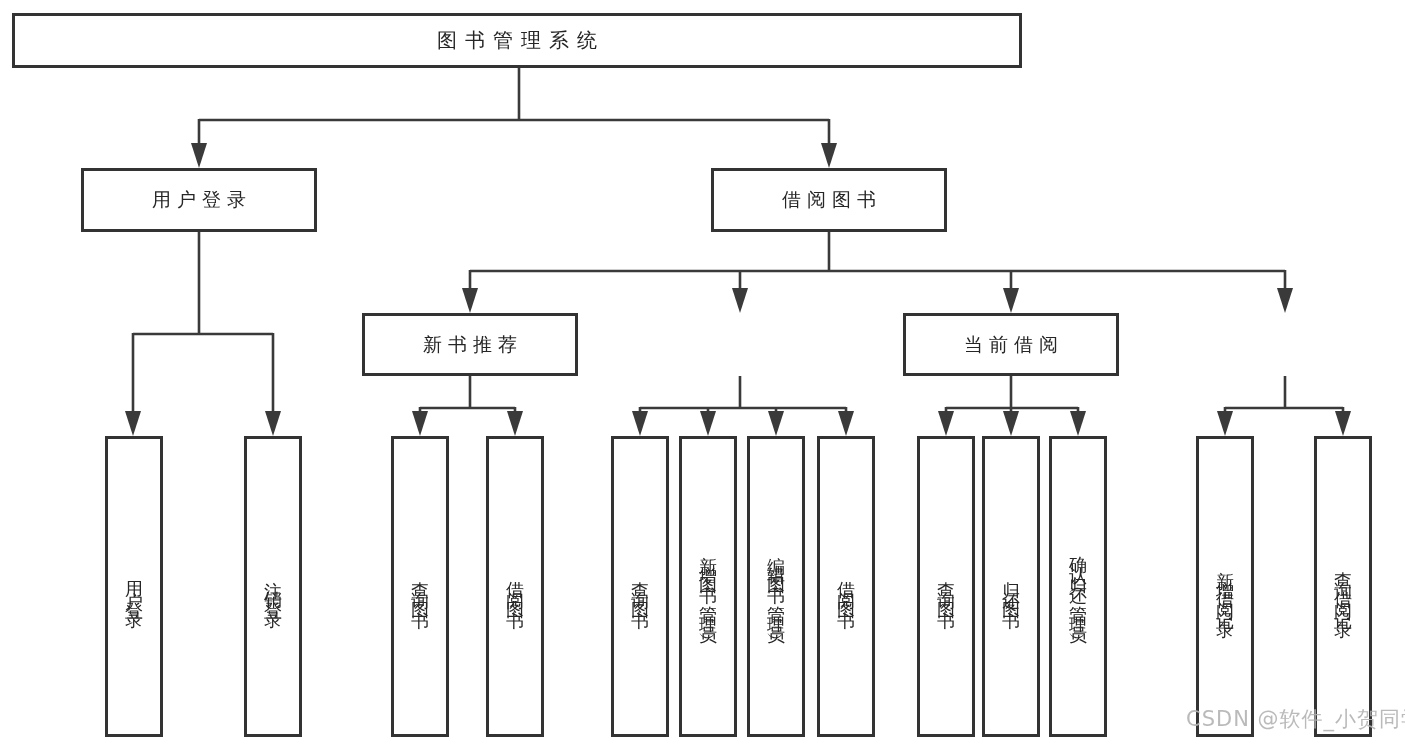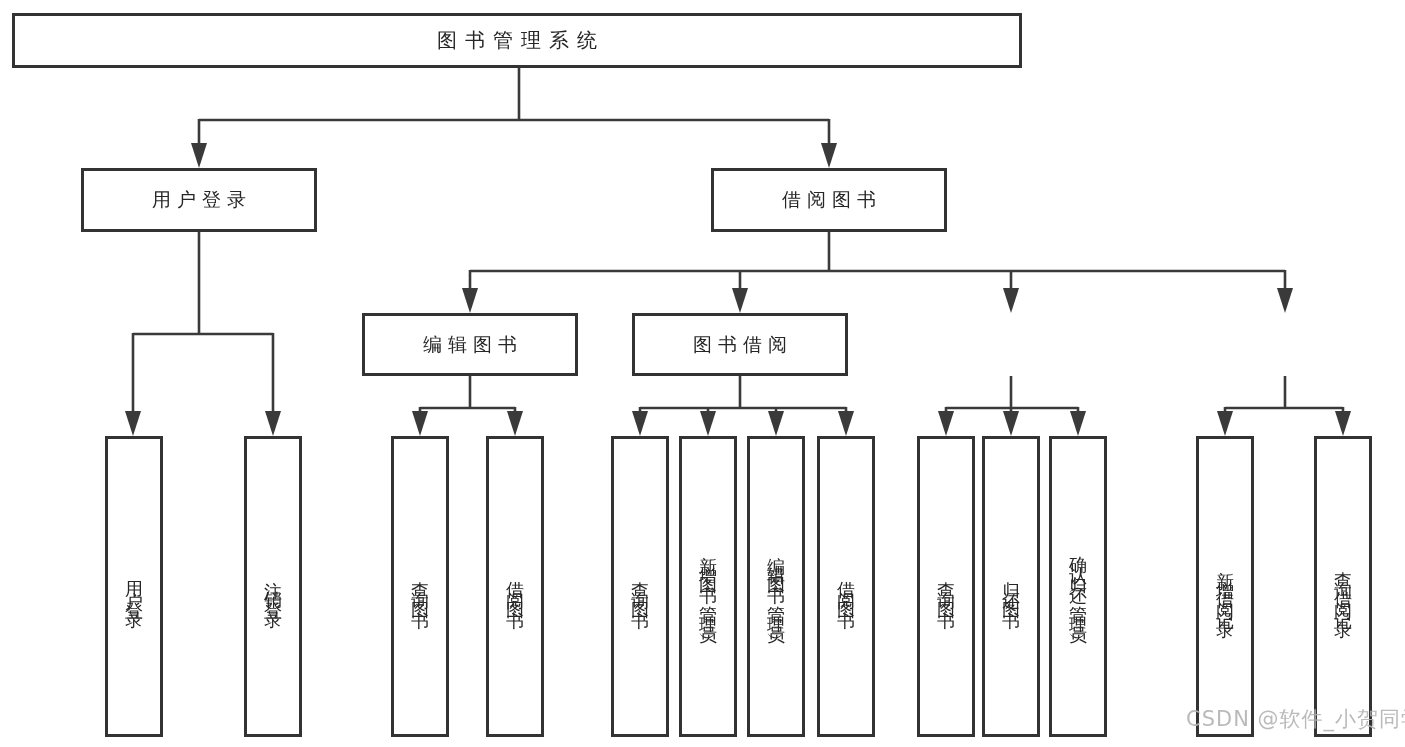--- a/index.html
+++ b/index.html
@@ -106,22 +106,22 @@
     <path d="M1285 376 V408 M1225 408 H1343 M1225 407 V414 M1343 407 V414"></path>
     <polygon points="1217,411 1233,411 1225,436"></polygon>
     <polygon points="1335,411 1351,411 1343,436"></polygon>
   </svg>
 
   <div class="node h root-box" style="left:12px; top:13px; width:1010px; height:55px;">图书管理系统</div>
 
   <div class="node h" style="left:81px; top:168px; width:236px; height:64px;">用户登录</div>
   <div class="node h" style="left:711px; top:168px; width:236px; height:64px;">借阅图书</div>
 
-  <div class="node h" style="left:362px; top:313px; width:216px; height:63px;">编辑图书</div>
-  <div class="node h" style="left:632px; top:313px; width:216px; height:63px;">图书借阅</div>
+  <div class="node h" style="left:362px; top:313px; width:216px; height:63px;">新书推荐</div>
+  <div class="node h" style="left:903px; top:313px; width:216px; height:63px;">当前借阅</div>
 
   <div class="node v" style="left:105px; top:436px; width:58px; height:301px;">用户登录</div>
   <div class="node v" style="left:244px; top:436px; width:58px; height:301px;">注销登录</div>
 
   <div class="node v" style="left:391px; top:436px; width:58px; height:301px;">查询图书</div>
   <div class="node v" style="left:486px; top:436px; width:58px; height:301px;">借阅图书</div>
 
   <div class="node v" style="left:611px; top:436px; width:58px; height:301px;">查询图书</div>
   <div class="node v" style="left:679px; top:436px; width:58px; height:301px;">新增图书（管理员）</div>
   <div class="node v" style="left:747px; top:436px; width:58px; height:301px;">编辑图书（管理员）</div>

